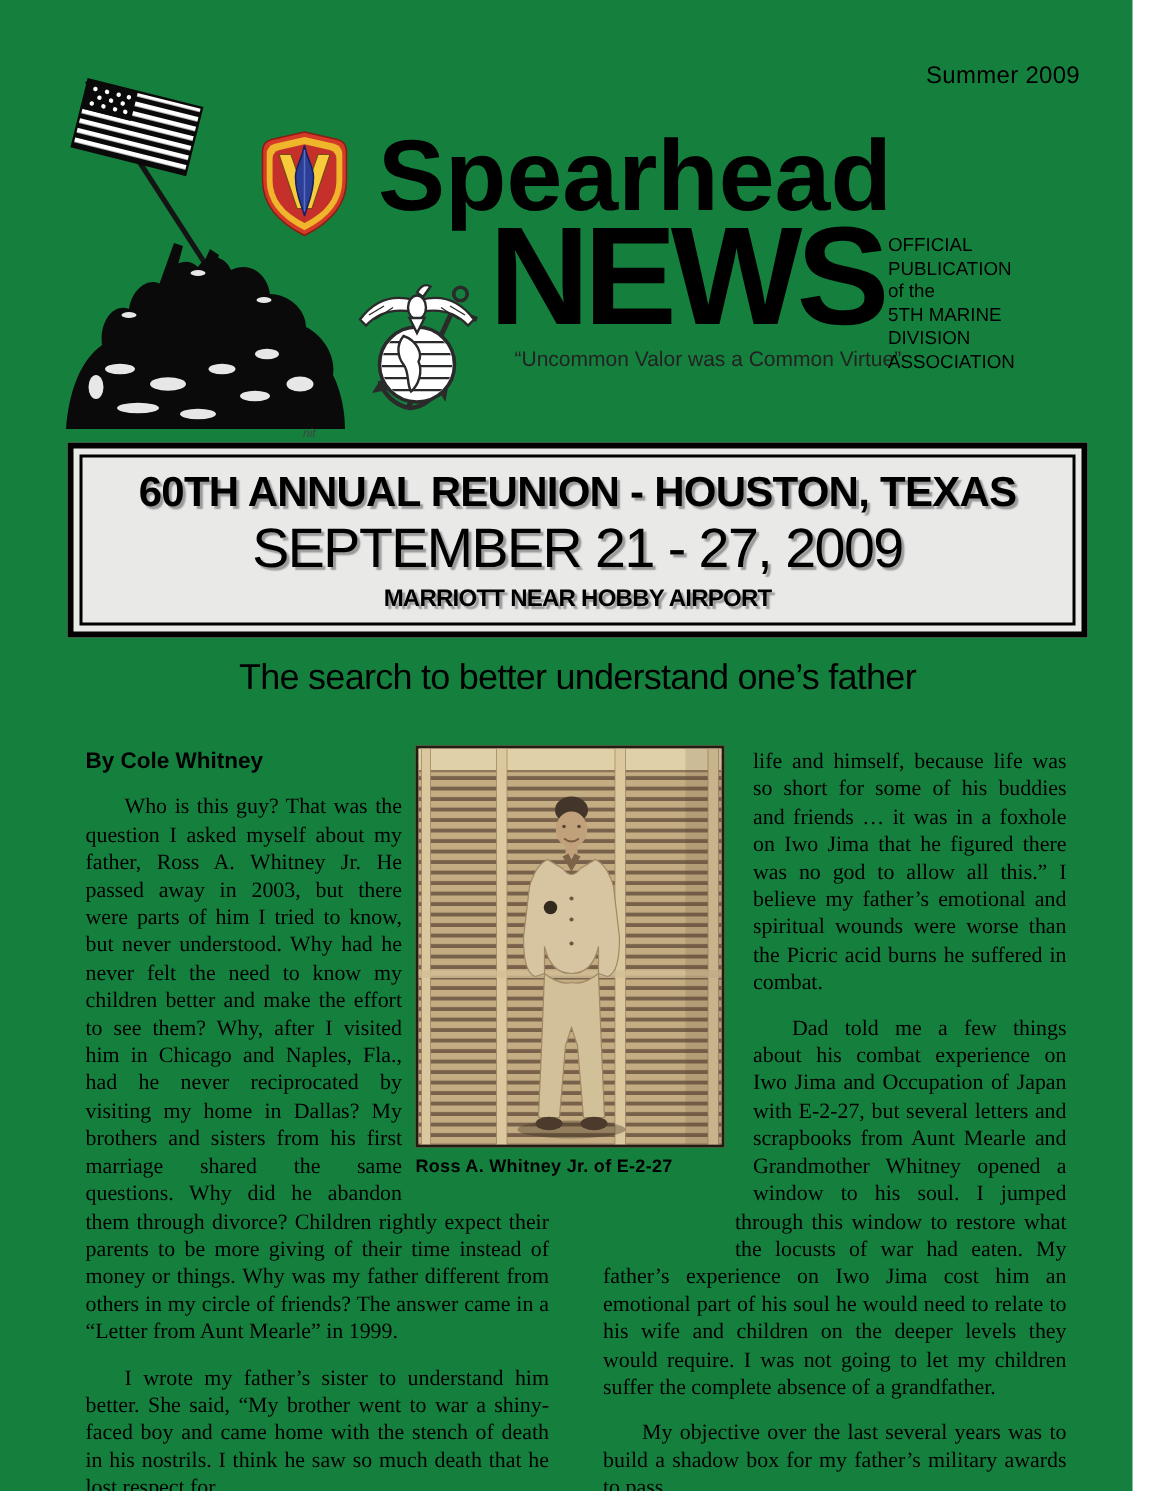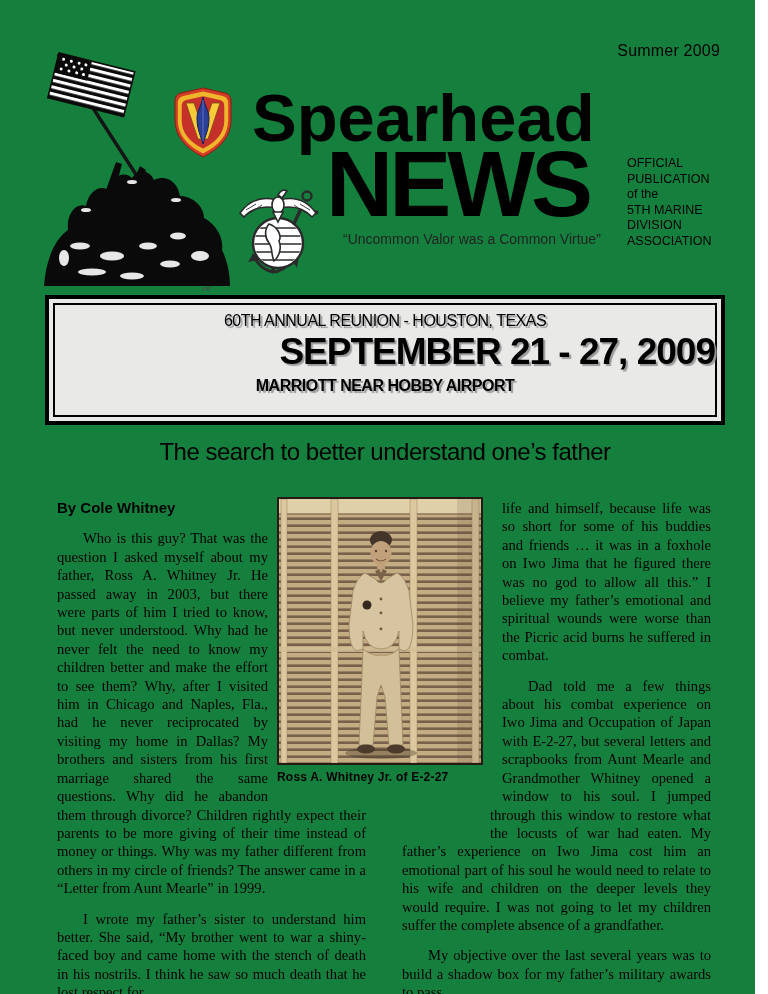--- a/index.html
+++ b/index.html
@@ -11,30 +11,30 @@
   .issue{position:absolute;left:0;top:42px;width:720px;text-align:right;
     font-size:16px;letter-spacing:.2px;}
   .iwo{position:absolute;left:28px;top:50px;width:210px;height:245px;}
   .insignia{position:absolute;left:170px;top:86px;width:66px;height:74px;}
   .ega{position:absolute;left:238px;top:180px;width:85px;height:112px;}
   .title-top{position:absolute;left:252px;top:84px;font-size:67px;font-weight:bold;
     line-height:1;letter-spacing:0px;}
   .title-bottom{position:absolute;left:326px;top:138px;font-size:93px;font-weight:bold;
     line-height:1;letter-spacing:-4px;}
   .tagline{position:absolute;left:343px;top:231px;font-size:14px;color:#222;}
-  .pub{position:absolute;left:627px;top:156px;font-size:12.5px;line-height:15.6px;}
+  .pub{position:absolute;left:592px;top:156px;font-size:12.5px;line-height:15.6px;}
   
   .banner{position:absolute;left:45px;top:295px;width:680px;height:130px;
     box-sizing:border-box;border:4px solid #000;background:#e9e9e8;}
   .banner-inner{position:absolute;left:4px;top:4px;right:4px;bottom:4px;
     border:2px solid #000;text-align:center;}
-  .banner-l1{margin-top:7px;font-size:16px;font-weight:normal;letter-spacing:-.5px;
+  .banner-l1{margin-top:7px;font-size:28px;font-weight:bold;letter-spacing:-.5px;
     text-shadow:2px 2px 1px #9a9a9a;}
-  .banner-l2{margin-top:1px;font-size:37px;font-weight:bold;letter-spacing:-1px;
-    text-shadow:2px 2px 1px #9a9a9a;text-align:right;}
+  .banner-l2{margin-top:1px;font-size:37px;font-weight:normal;letter-spacing:-1px;
+    text-shadow:2px 2px 1px #9a9a9a;}
   .banner-l3{margin-top:4px;font-size:16px;font-weight:bold;letter-spacing:-.5px;
     text-shadow:2px 2px 1px #9a9a9a;}
   
   .headline{position:absolute;left:45px;top:438px;width:680px;text-align:center;
     font-size:24px;font-weight:normal;letter-spacing:-.5px;}
   .col{position:absolute;top:487px;width:333px;
     font-family:"Liberation Serif",serif;font-size:14.6px;line-height:18.4px;
     text-align:justify;}
   .col-left{left:45px;}
   .col-right{left:390px;}

